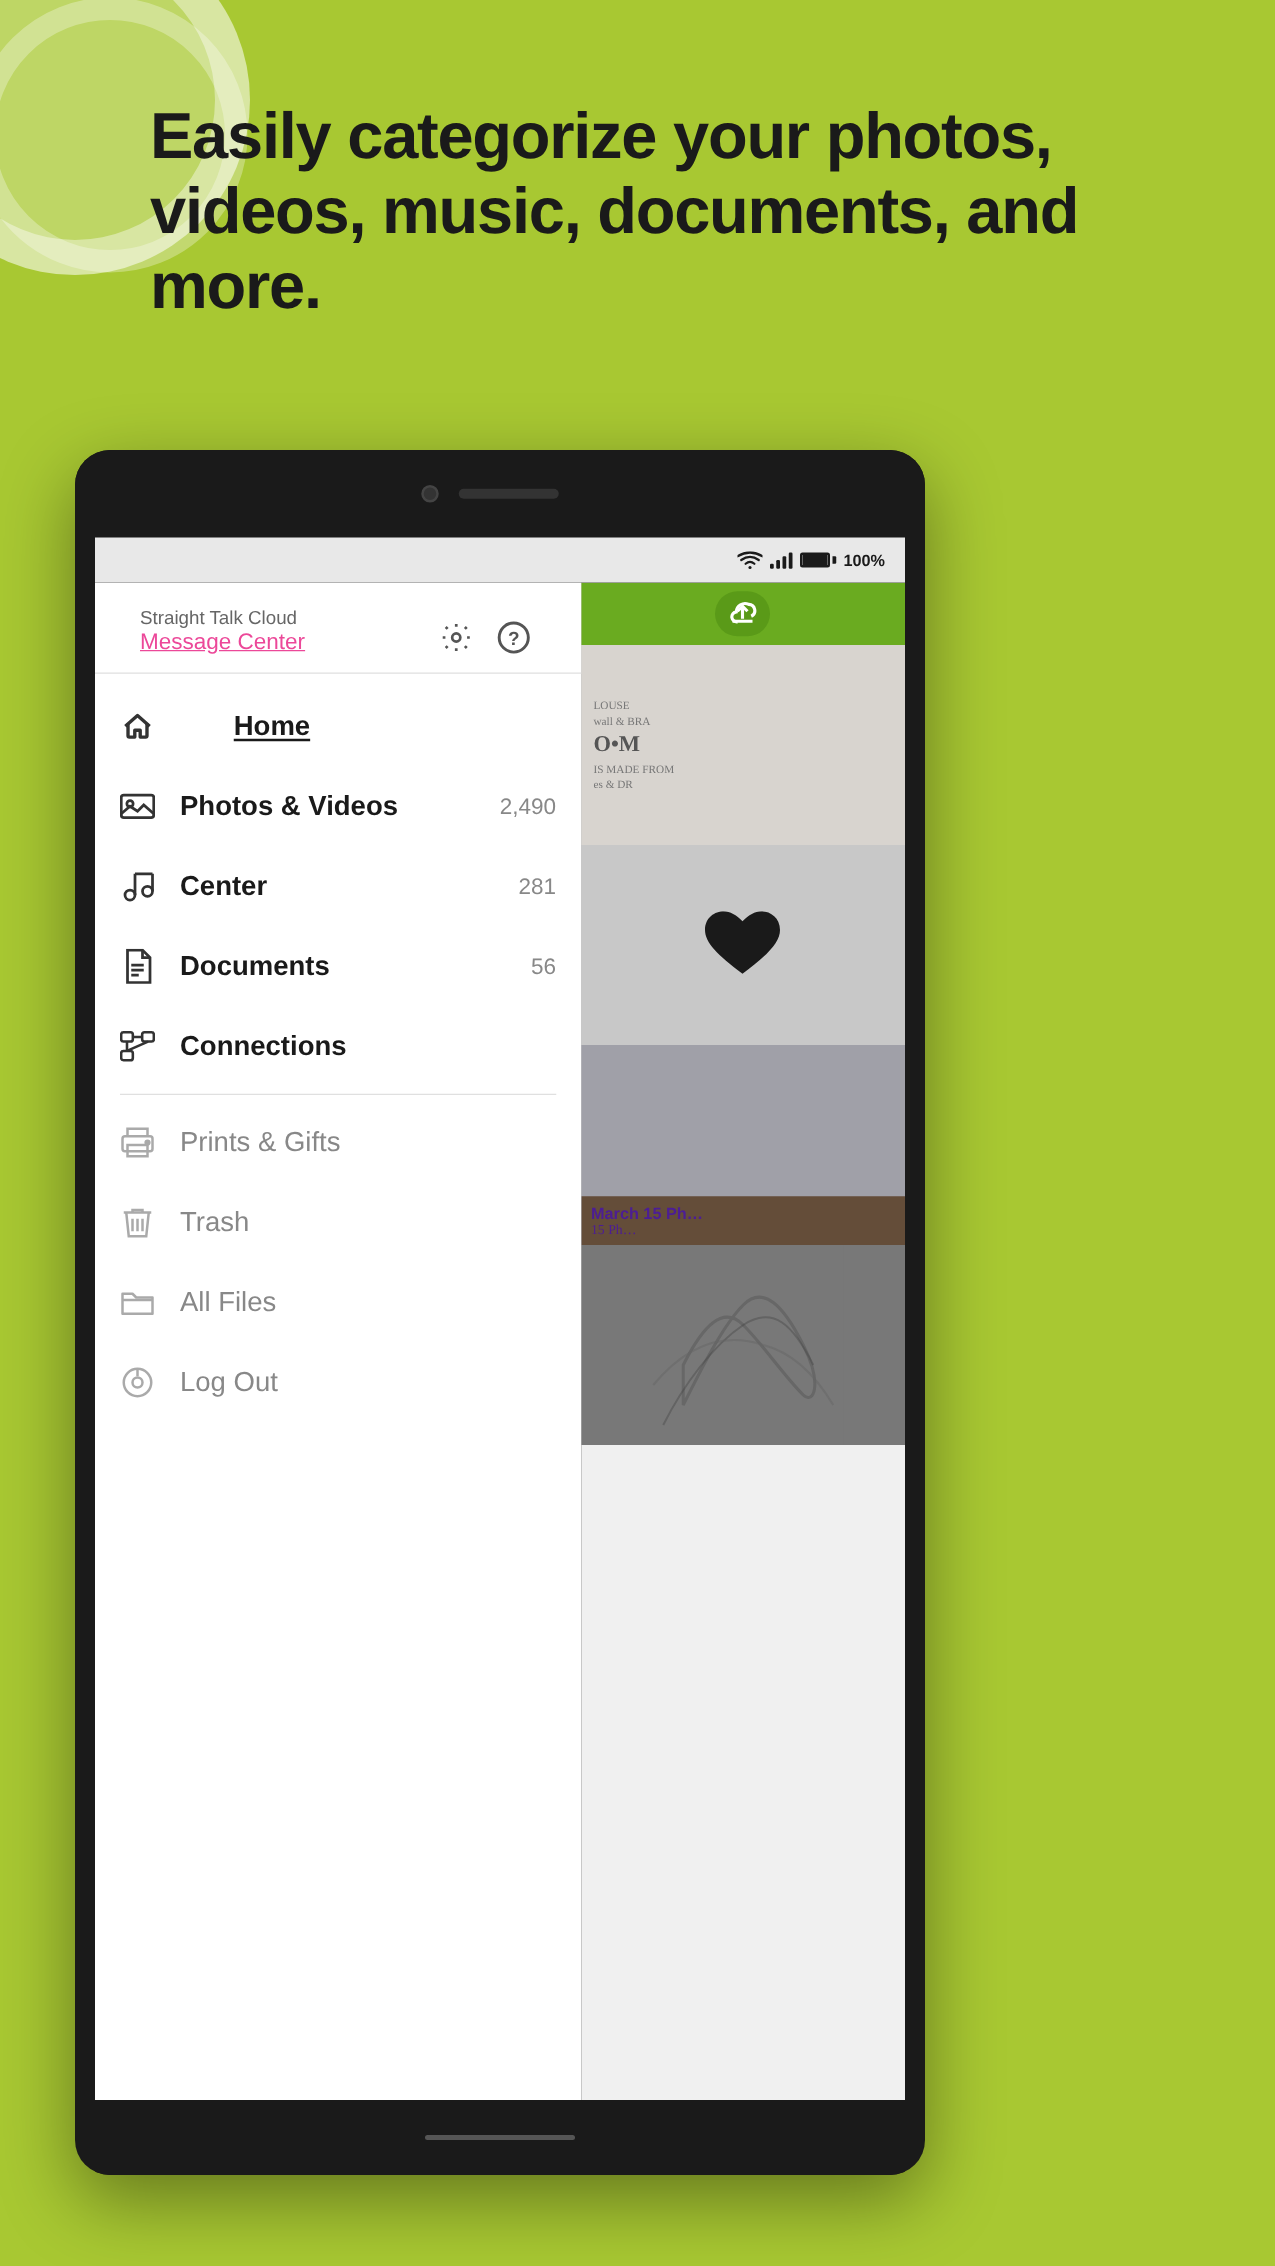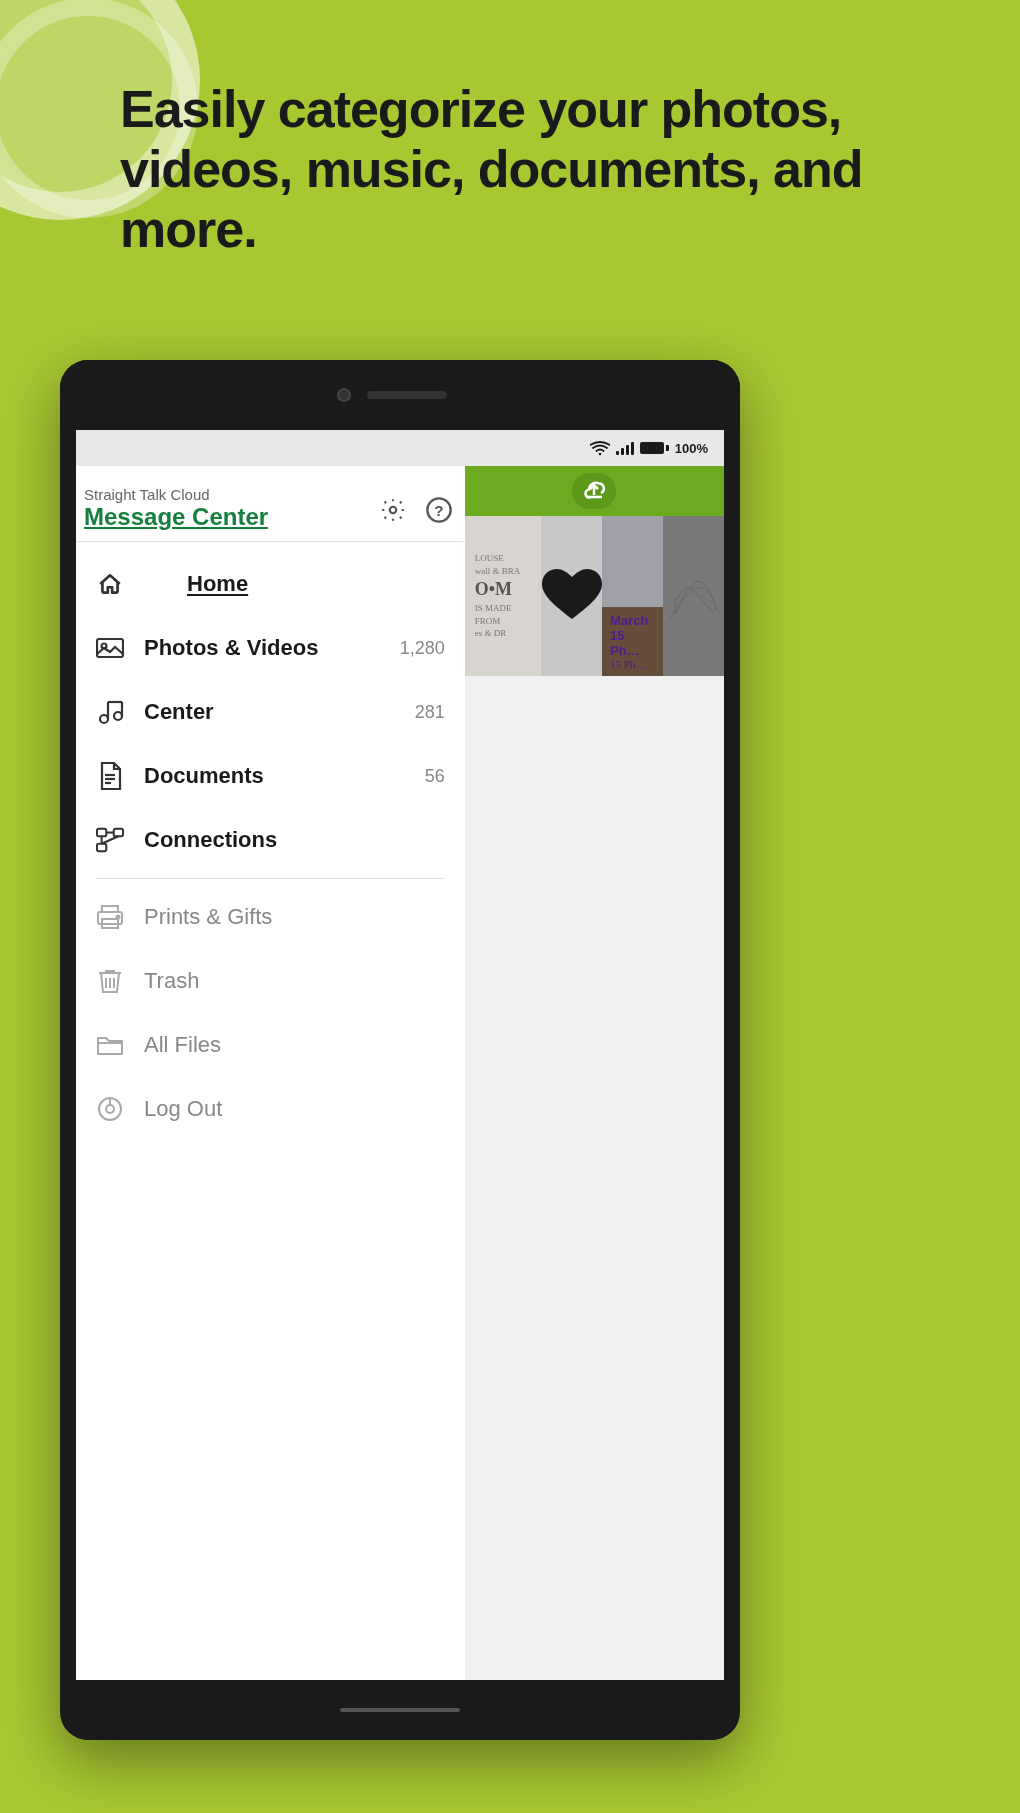--- a/index.html
+++ b/index.html
@@ -159,35 +159,35 @@
       width: 60%;
       background: #ffffff;
       height: 100%;
       flex-shrink: 0;
       display: flex;
       flex-direction: column;
     }
 
     
     .app-header {
-      padding: 20px 8px 10px;
+      padding: 20px 36px 10px;
       background: #fff;
       border-bottom: 1px solid #e0e0e0;
     }
 
     .app-brand {
       font-size: 15px;
       color: #666;
       font-weight: 400;
     }
 
     .app-subtitle {
-      font-size: 24px;
-      color: #15803d;
-      font-weight: 700;
+      font-size: 18px;
+      color: #ec4899;
+      font-weight: 400;
       text-decoration: underline;
     }
 
     .header-icon-btn {
       width: 36px;
       height: 36px;
       display: flex;
       align-items: center;
       justify-content: center;
       color: #555;
@@ -292,21 +292,21 @@
       border-radius: 20px;
       display: flex;
       align-items: center;
       justify-content: center;
       color: white;
       font-size: 18px;
     }
 
     .photo-grid {
       display: flex;
-      flex-direction: row;
+      flex-direction: column;
       gap: 0;
     }
 
     .photo-item {
       width: 100%;
       height: 140px;
       background: #ccc;
       overflow: hidden;
       position: relative;
       display: flex;
@@ -460,21 +460,21 @@
 
         <li class="nav-item inactive">
           <div class="nav-icon">
             <svg width="28" height="24" viewBox="0 0 28 24" fill="none" stroke="#333" stroke-width="2.2">
               <rect x="1" y="3" width="26" height="18" rx="2"></rect>
               <circle cx="8" cy="10" r="2.5"></circle>
               <path d="M1 18 L8 12 L14 16 L19 11 L27 18"></path>
             </svg>
           </div>
           <span class="nav-label">Photos &amp; Videos</span>
-          <span class="nav-count">1,280</span>
+          <span class="nav-count">2,490</span>
         </li>
 
         <li class="nav-item inactive">
           <div class="nav-icon">
             <svg width="28" height="26" viewBox="0 0 28 26" fill="none" stroke="#333" stroke-width="2.2">
               <circle cx="8" cy="20" r="4"></circle>
               <circle cx="22" cy="17" r="4"></circle>
               <line x1="12" y1="20" x2="12" y2="3"></line>
               <line x1="26" y1="17" x2="26" y2="3"></line>
               <line x1="12" y1="3" x2="26" y2="3"></line>

